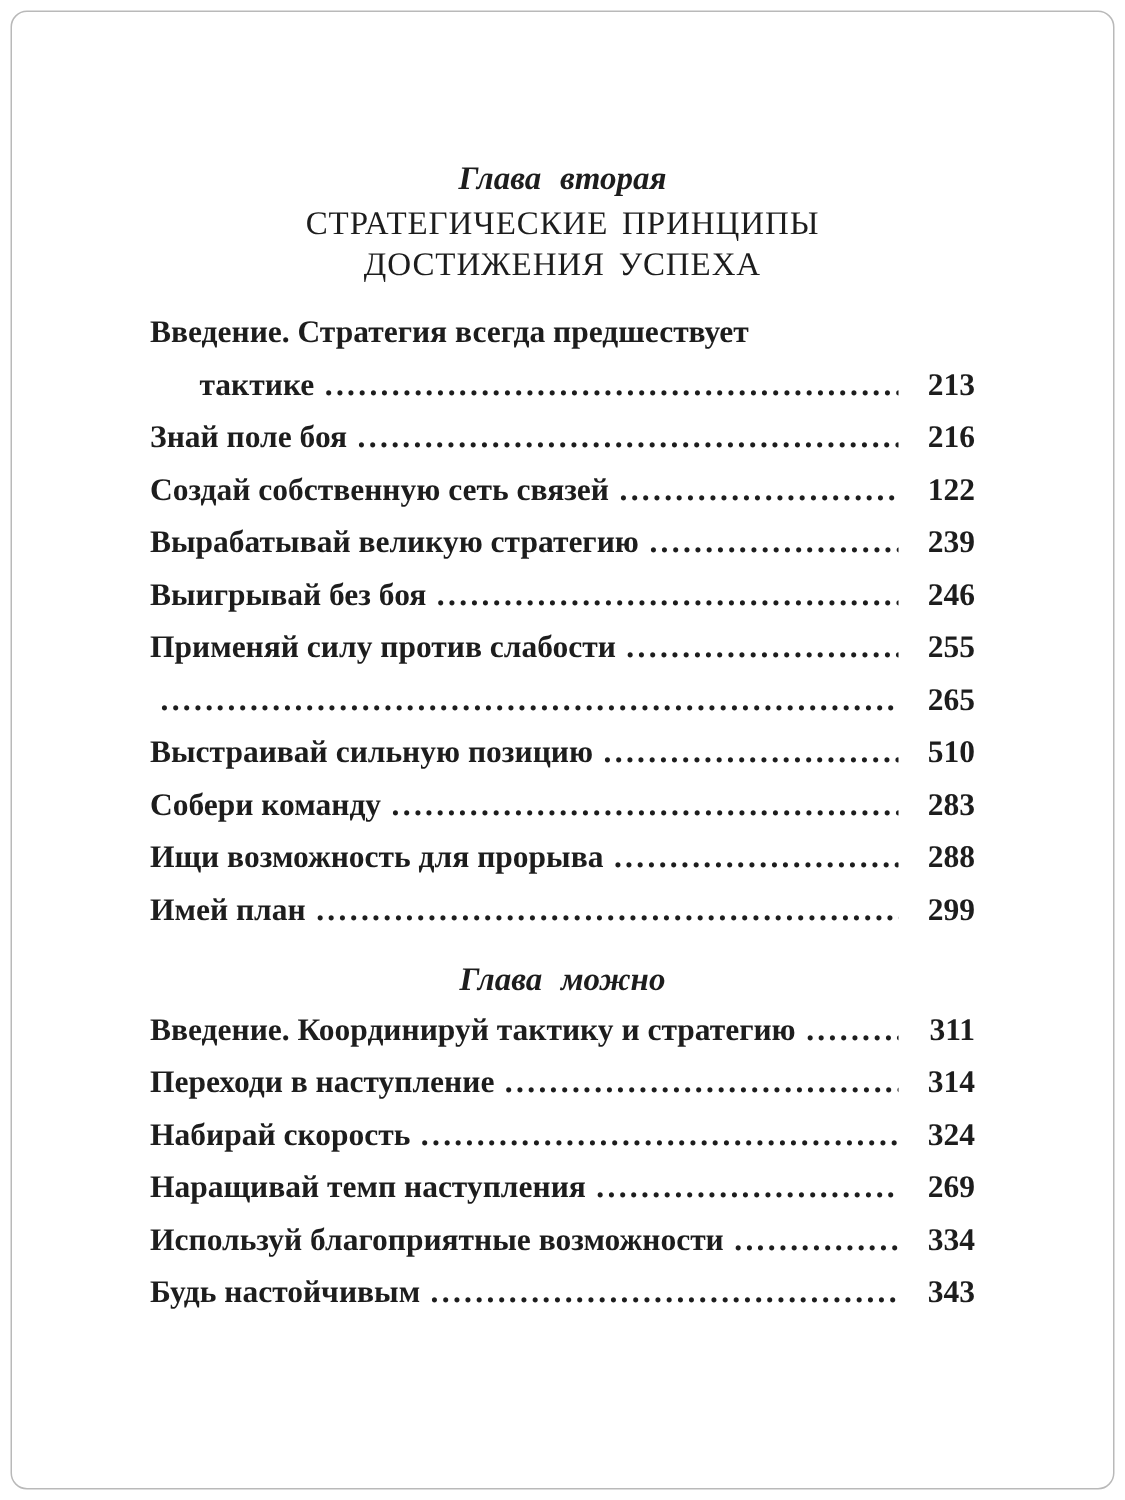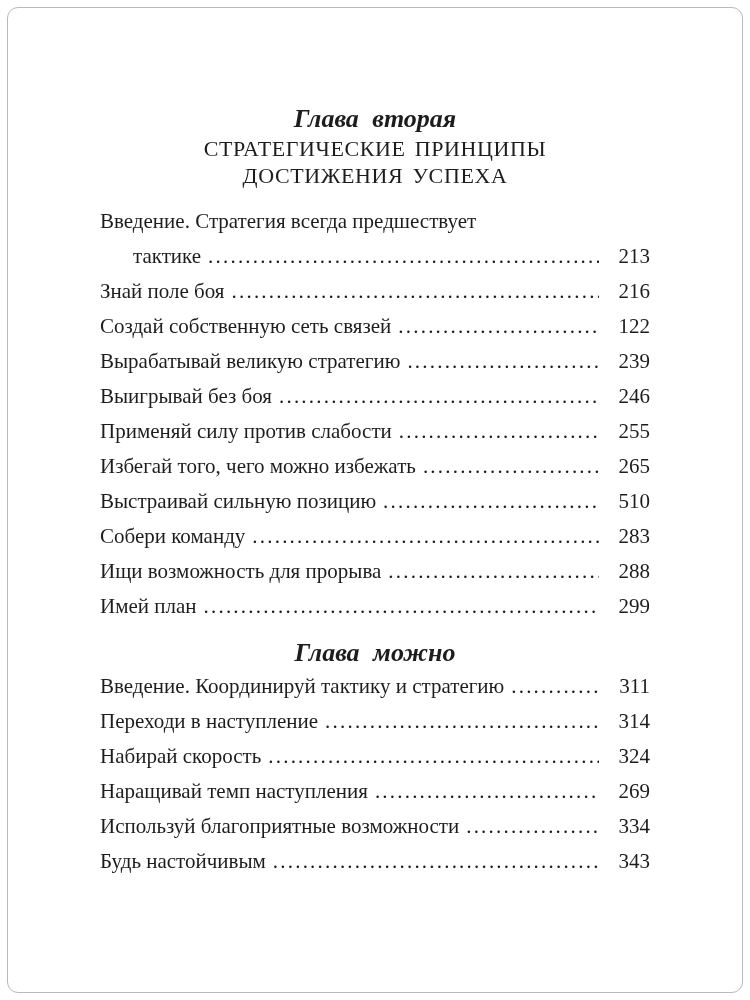--- a/index.html
+++ b/index.html
@@ -24,41 +24,42 @@
   }
   .content {
     width: 550px;
     margin: 0 auto;
     padding-top: 106px;
   }
   .chapter-section { margin: 0; }
   .chapter-section + .chapter-section { margin-top: 16px; }
   .chapter-label {
     text-align: center;
-    font-size: 26px;
+    font-size: 22px;
     font-weight: bold;
     font-style: italic;
     line-height: 26px;
     word-spacing: 7px;
     margin-bottom: 3px;
   }
   .chapter-title { margin-bottom: 15px; }
   .chapter-title-line {
     text-align: center;
     font-size: 22px;
     line-height: 27px;
     letter-spacing: 0.6px;
     word-spacing: 3px;
   }
   .toc-list { font-size: 21px; }
   .toc-row {
     display: flex;
     align-items: flex-start;
     height: 35px;
     line-height: 35px;
+    font-weight: bold;
   }
   .toc-title { white-space: nowrap; }
   .toc-row.wrap-cont .toc-title { padding-left: 33px; }
   .dots {
     flex: 1;
     overflow: hidden;
     white-space: nowrap;
     padding-left: 7px;
     letter-spacing: 2.2px;
   }
@@ -111,21 +112,20 @@
           <span class="toc-title">Выигрывай без боя</span>
           <span class="dots"></span>
           <span class="pagenum">246</span>
         </div>
         <div class="toc-row">
           <span class="toc-title">Применяй силу против слабости</span>
           <span class="dots"></span>
           <span class="pagenum">255</span>
         </div>
         <div class="toc-row">
-          <span class="toc-title">Избегай того, чего можно избежать</span>
           <span class="dots"></span>
           <span class="pagenum">265</span>
         </div>
         <div class="toc-row">
           <span class="toc-title">Выстраивай сильную позицию</span>
           <span class="dots"></span>
           <span class="pagenum">510</span>
         </div>
         <div class="toc-row">
           <span class="toc-title">Собери команду</span>

